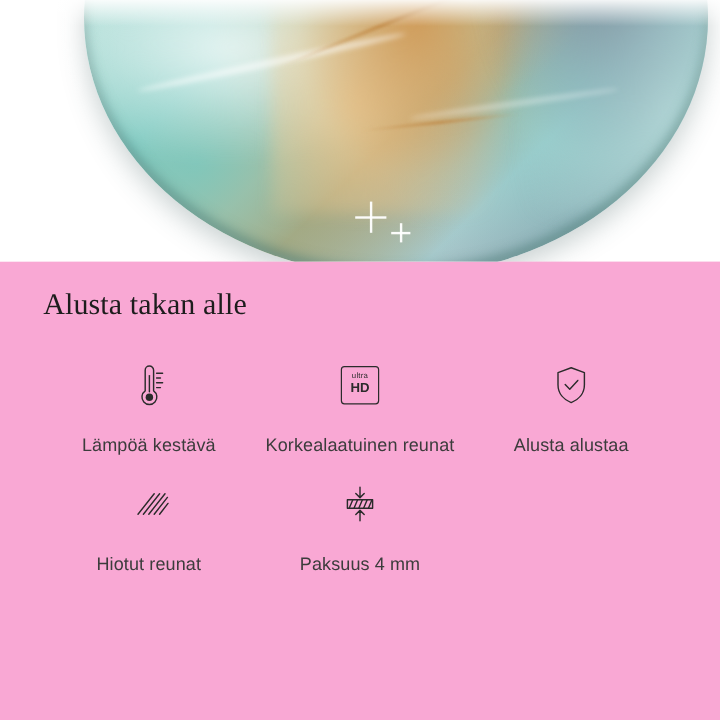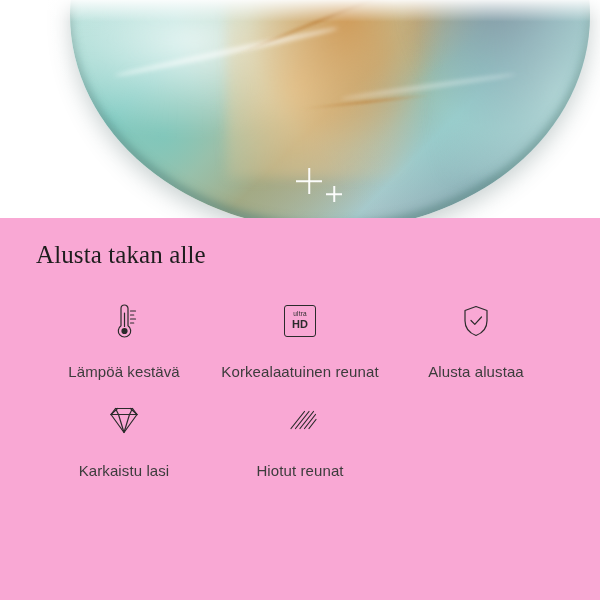--- a/index.html
+++ b/index.html
@@ -268,40 +268,41 @@
       <div class="feature">
         <div class="feature-icon">
           <svg width="40" height="42" viewBox="0 0 40 42">
             <path class="stroke" d="M20 6.5l11 4v10.2c0 7.2-4.8 12.4-11 14.8-6.2-2.4-11-7.6-11-14.8V10.5z"></path>
             <path class="stroke" d="M15 20.5l3.8 3.8L25.5 17" stroke-width="1.6"></path>
           </svg>
         </div>
         <div class="feature-label">Alusta alustaa</div>
       </div>
 
-      <div class="feature">
-        <div class="feature-icon">
-          <svg width="44" height="40" viewBox="0 0 44 40">
-            <path class="stroke" d="M9 14.5h26L22 32.5z"></path>
-            <path class="stroke" d="M13.5 8.5h17l4.5 6H9z"></path>
-            <path class="stroke" d="M9 14.5l6.5-6M35 14.5l-6.5-6M13.5 8.5l3 6M30.5 8.5l-3 6M16.5 14.5L22 32.5l5.5-18"></path>
-          </svg>
-        </div>
-        <div class="feature-label">Karkaistu lasi</div>
-      </div>
 
       <div class="feature">
         <div class="feature-icon">
           <svg width="42" height="40" viewBox="0 0 42 40">
             <path class="stroke" d="M12 28.5L25.5 11.5" stroke-width="1.3"></path>
             <path class="stroke" d="M16.5 28.5L30 11.5" stroke-width="1.3"></path>
             <path class="stroke" d="M21 28.5L34.5 11.5" stroke-width="1.3"></path>
             <path class="stroke" d="M25.5 28.5L36.5 14.5" stroke-width="1.3"></path>
             <path class="stroke" d="M30 28.5L37 19.5" stroke-width="1.3"></path>
           </svg>
         </div>
         <div class="feature-label">Hiotut reunat</div>
       </div>
 
+      <div class="feature">
+        <div class="feature-icon">
+          <svg width="40" height="42" viewBox="0 0 40 42">
+            <path class="stroke" d="M20 7v8.5M16.5 12.3l3.5 3.4 3.5-3.4"></path>
+            <path class="stroke" d="M20 35v-8.5M16.5 29.7l3.5-3.4 3.5 3.4"></path>
+            <rect class="stroke" x="9.5" y="17.5" width="21" height="7"></rect>
+            <path class="stroke" d="M11 24.5l3-7M15 24.5l3-7M19 24.5l3-7M23 24.5l3-7M27 24.5l3-7" stroke-width="0.9"></path>
+          </svg>
+        </div>
+        <div class="feature-label">Paksuus 4 mm</div>
+      </div>
 
     </div>
   </div>
 </div>
 
 </body></html>

